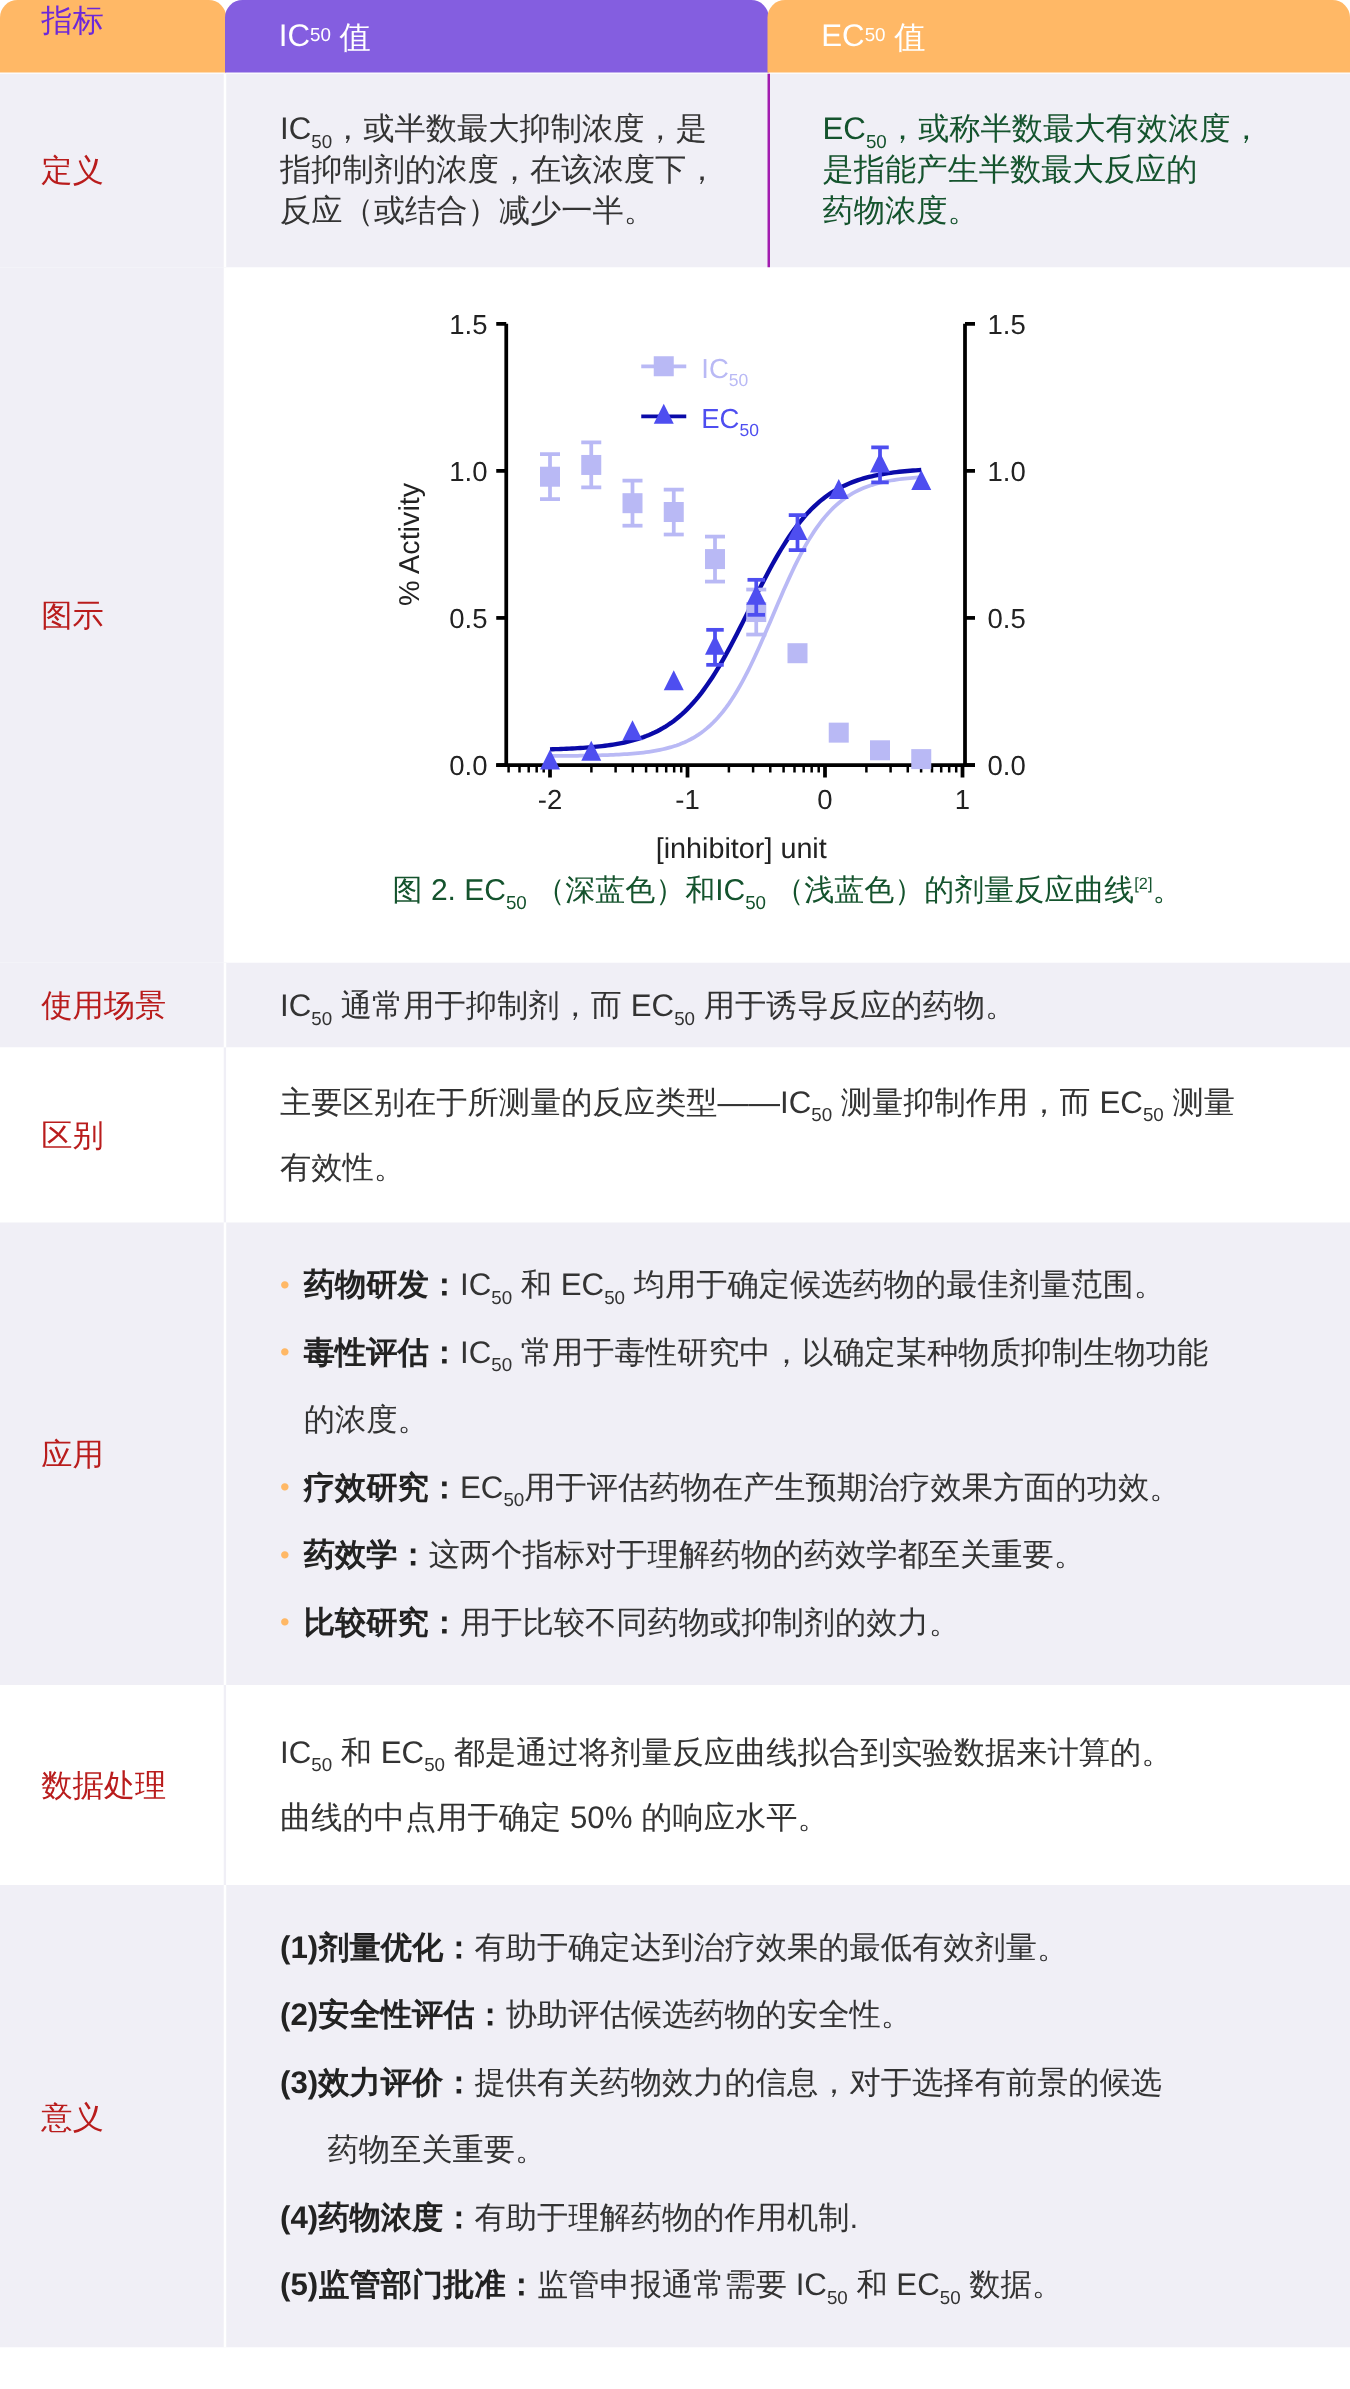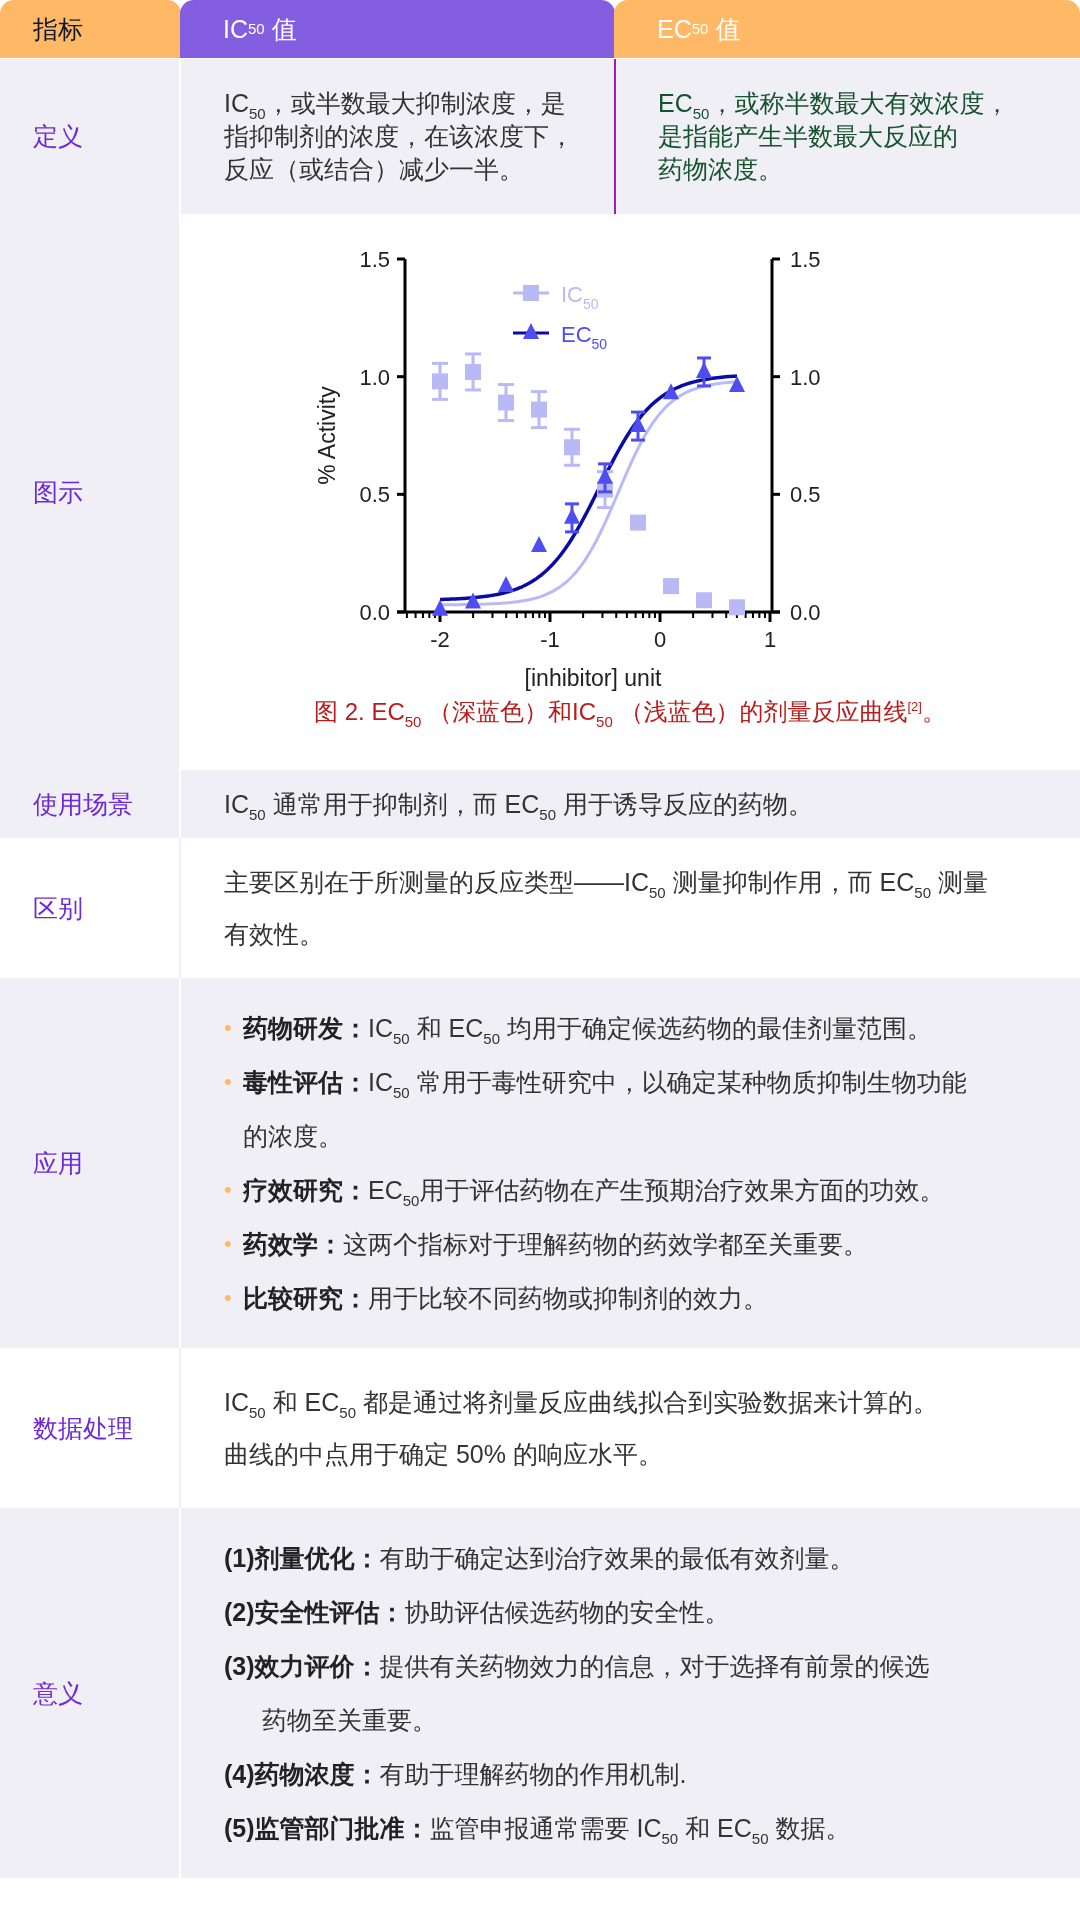--- a/index.html
+++ b/index.html
@@ -2,38 +2,38 @@
 <html><head>
 <meta charset="utf-8">
 <style>
   * { box-sizing: border-box; margin: 0; padding: 0; }
   html, body { width: 1080px; background: #ffffff; }
   body { font-family: "Liberation Sans", "DejaVu Sans", sans-serif; color: #333333; }
   .tbl { width: 1080px; }
   .row { display: flex; width: 1080px; }
   .row.shade .c1, .row.shade .c2, .row.shade .c3 { background: #f0eff6; }
   .row.white .c1, .row.white .c2, .row.white .c3 { background: #ffffff; }
-  .c1 { width: 181px; flex: 0 0 181px; display: flex; align-items: center; padding-left: 33px; font-size: 25px; color: #6d28d9; border-right: 2px solid #ffffff; }
+  .c1 { width: 181px; flex: 0 0 181px; display: flex; align-items: center; padding-left: 33px; font-size: 25px; color: #b91c1c; border-right: 2px solid #ffffff; }
   .row.white .c1 { border-right: 2px solid #f0eff6; }
   .c2 { flex: 1; display: flex; align-items: center; padding-left: 43px; font-size: 25px; color: #333; }
   .c3 { width: 466px; flex: 0 0 466px; display: flex; align-items: center; padding-left: 42px; font-size: 25px; color: #14532d; border-left: 2px solid #a21caf; }
   sub { font-size: 15px; vertical-align: -7px; line-height: 0; }
   
   .hdr { height: 58px; }
-  .hdr .h1 { width: 181px; flex: 0 0 181px; background: #ffb866; color: #0f172a; border-radius: 14px 14px 0 0; display: flex; align-items: center; padding-left: 33px; font-size: 25px; }
+  .hdr .h1 { width: 181px; flex: 0 0 181px; background: #ffb866; color: #6d28d9; border-radius: 14px 14px 0 0; display: flex; align-items: flex-start; padding-left: 33px; font-size: 25px; }
   .hdr .h2 { flex: 1; background: #845ee0; color: #fff; border-radius: 14px 14px 0 0; display: flex; align-items: center; padding-left: 43px; font-size: 25px; margin-left: -1px; }
   .hdr .h3 { width: 466px; flex: 0 0 466px; background: #ffb866; color: #fff; border-radius: 14px 14px 0 0; display: flex; align-items: center; padding-left: 43px; font-size: 25px; margin-left: -1px; }
   .def { height: 156px; border-top: 1px solid #ffffff; }
   .def .txt { line-height: 33px; }
   
   .chart-row { height: 556px; }
   .chart-row .c1 { background: #f0eff6; }
   .chart-cell { flex: 1; background: #fff; position: relative; }
   .chart-svg { position: absolute; left: 0; top: 0; }
-  .caption { position: absolute; left: 99px; top: 482px; width: 700px; text-align: center; font-size: 24px; color: #b91c1c; }
+  .caption { position: absolute; left: 99px; top: 482px; width: 700px; text-align: center; font-size: 24px; color: #14532d; }
   .caption sup { font-size: 13px; vertical-align: 9px; line-height: 0; }
   .usage { height: 68px; }
   .diff { height: 140px; }
   .diff .txt { line-height: 52px; }
   .app { height: 370px; }
   .app ul { list-style: none; }
   .app li { position: relative; padding-left: 19px; line-height: 54px; font-size: 25px; }
   .app li .bul { position: absolute; left: 0; top: 0; color: #ffb866; font-size: 22px; }
   .app li .indent { display: block; }
   b { font-weight: 700; color: #222; }

